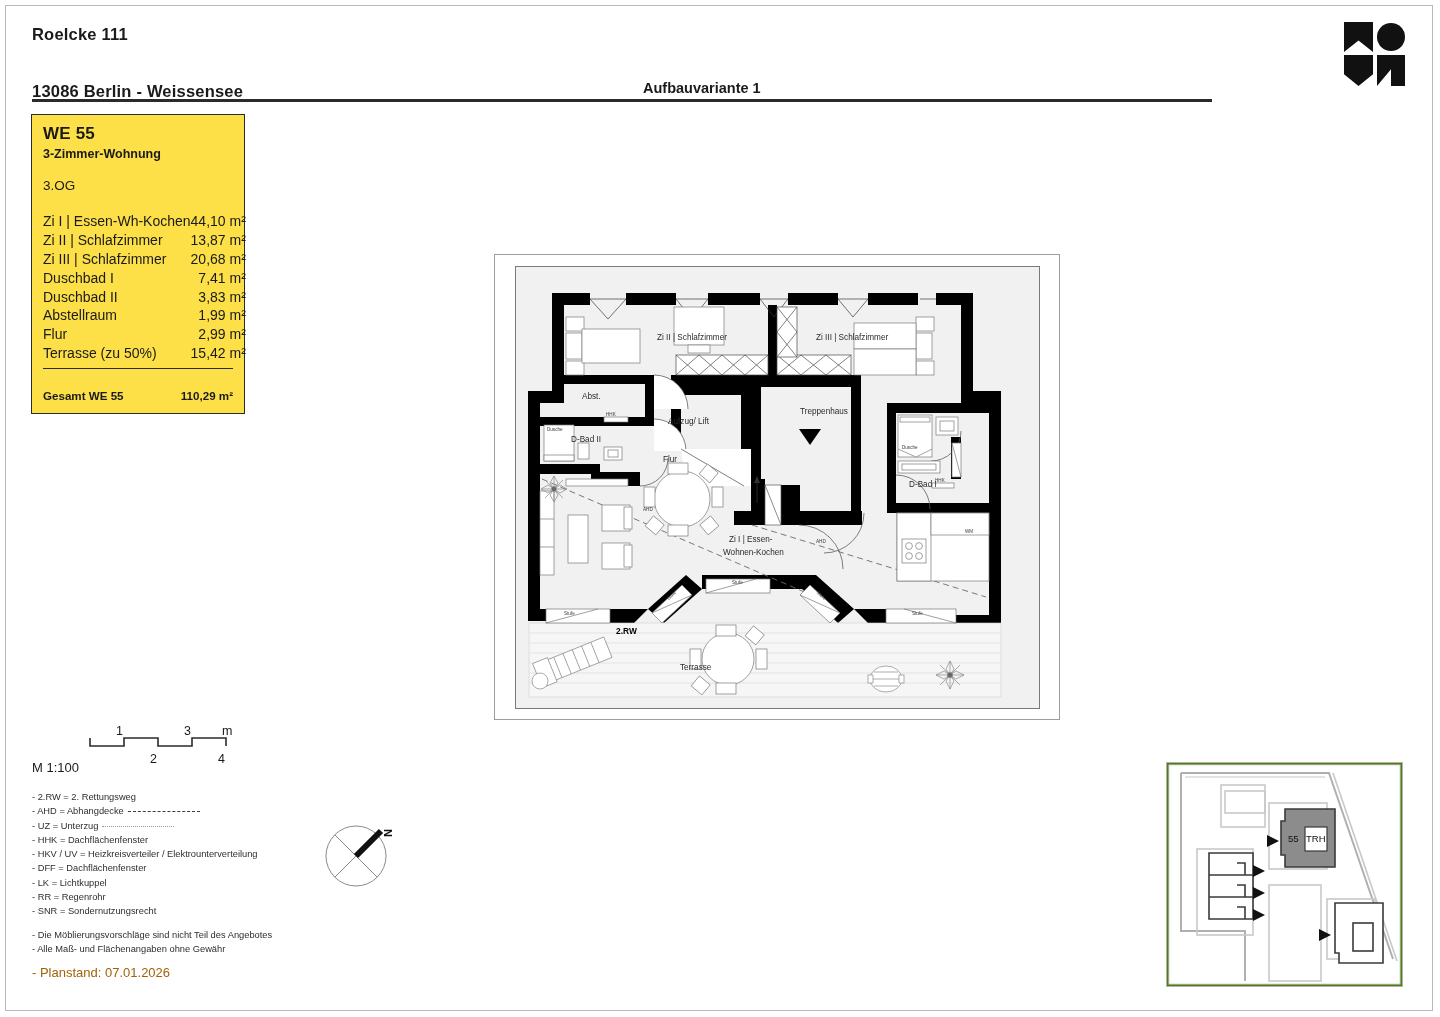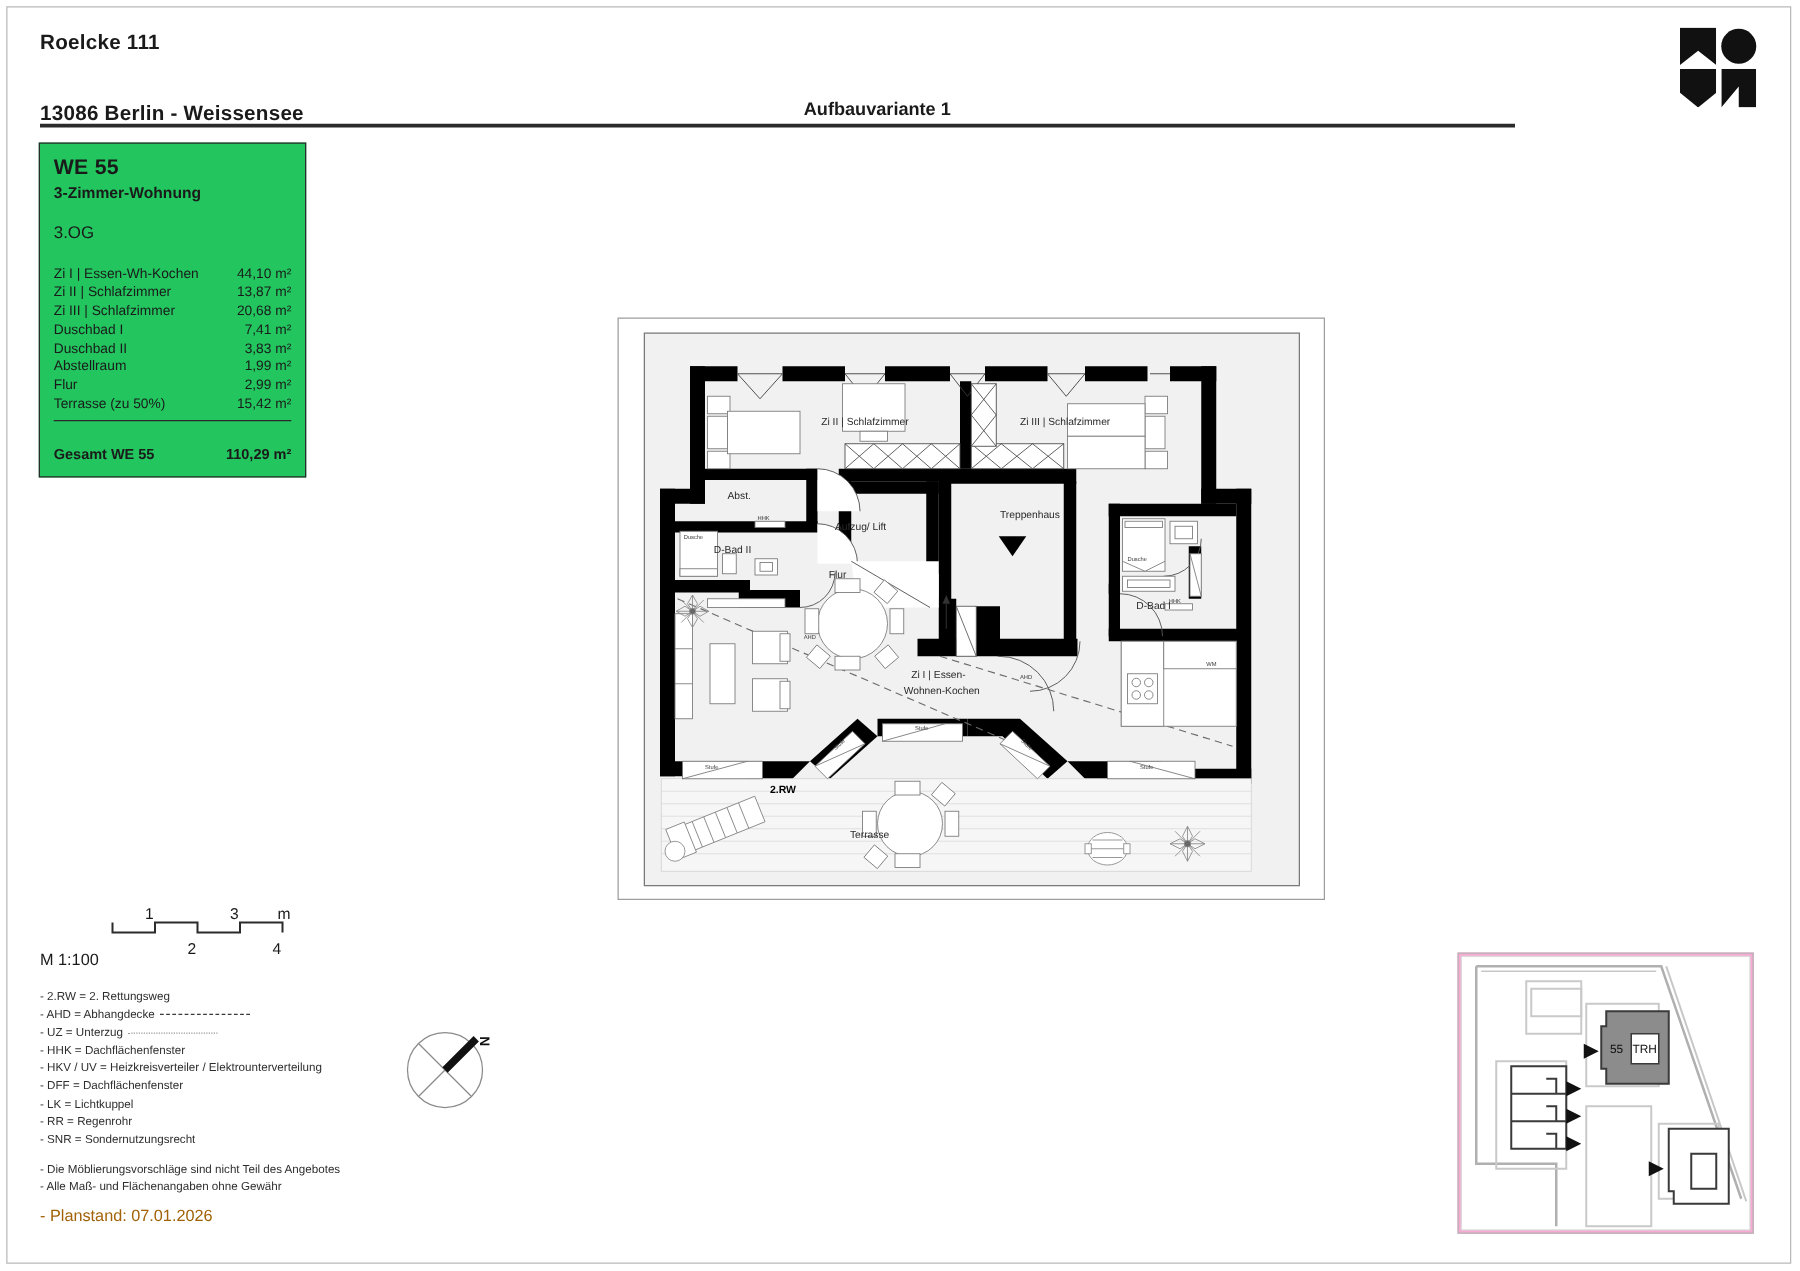--- a/index.html
+++ b/index.html
@@ -28,26 +28,26 @@
       clip-path:polygon(0 0,100% 0,100% 62%,50% 100%,0 62%);}
   .lm-br{left:33px;top:33px;width:28px;height:31px;
       clip-path:polygon(0 0,100% 0,100% 100%,50% 100%,50% 46%,0 100%);}
   .logo-text{line-height:.98;}
   .logo-l1{font-size:31px;font-weight:bold;letter-spacing:-.5px;position:relative;}
   .logo-l1 sup{font-size:10px;vertical-align:super;font-weight:normal;}
   .logo-l2{font-size:31px;font-weight:bold;letter-spacing:-.5px;}
 
   
   #info-box{position:absolute;left:31px;top:114px;width:214px;
-       border:1.5px solid #2b2b2b;box-sizing:border-box;padding:9px 11px 9px 11px;background:#22c55e;}
+       border:1.5px solid #2b2b2b;box-sizing:border-box;padding:9px 11px 9px 11px;background:#fde047;}
   .we-title{font-size:17px;font-weight:bold;letter-spacing:.2px;}
   .we-sub{font-size:12.5px;font-weight:bold;margin-top:3px;}
   .we-floor{font-size:13.5px;margin-top:17px;}
   .area-table{margin-top:19px;width:100%;border-collapse:collapse;}
-  .area-table td{font-size:11px;padding:1.4px 0;white-space:nowrap;}
+  .area-table td{font-size:14px;padding:1.4px 0;white-space:nowrap;}
   .area-table td.val{text-align:right;}
   .total-rule{height:1px;background:#2b2b2b;margin:6px 0 5px 0;}
   .total-row td{font-size:11.6px;font-weight:bold;padding-top:1px;}
 
   
   #plan-wrap{position:absolute;left:494px;top:254px;width:566px;height:466px;
        background:#fff;border:1px solid #9d9d9d;box-sizing:border-box;}
   #plan-inner{position:absolute;left:20px;top:11px;width:525px;height:443px;background:#f1f1f1;
        border:1px solid #7a7a7a;box-sizing:border-box;}
   .lbl{position:absolute;font-size:8.2px;color:#2a2a2a;white-space:nowrap;}
@@ -69,21 +69,21 @@
       vertical-align:middle;margin-left:4px;}
   #notes{position:absolute;left:32px;top:928px;width:400px;}
   .note{font-size:9.3px;line-height:14.3px;color:#2e2e2e;}
   #planstand{position:absolute;left:32px;top:965px;font-size:13px;color:#a16207;}
 
   
   #compass{position:absolute;left:318px;top:812px;width:82px;height:82px;}
 
   
   #sitemap{position:absolute;left:1166px;top:762px;width:237px;height:225px;
-       border:1px solid #b4b4b4;background:#f9a8d4;box-sizing:border-box;}
+       border:1px solid #b4b4b4;background:#4d7c0f;box-sizing:border-box;}
 </style>
 </head>
 <body>
 
 <div class="page-border"></div>
 
 <div id="header-block">
   <div class="addr-line addr-1">Roelcke 111</div>
   <div class="addr-line addr-3">13086 Berlin - Weissensee</div>
 </div>

